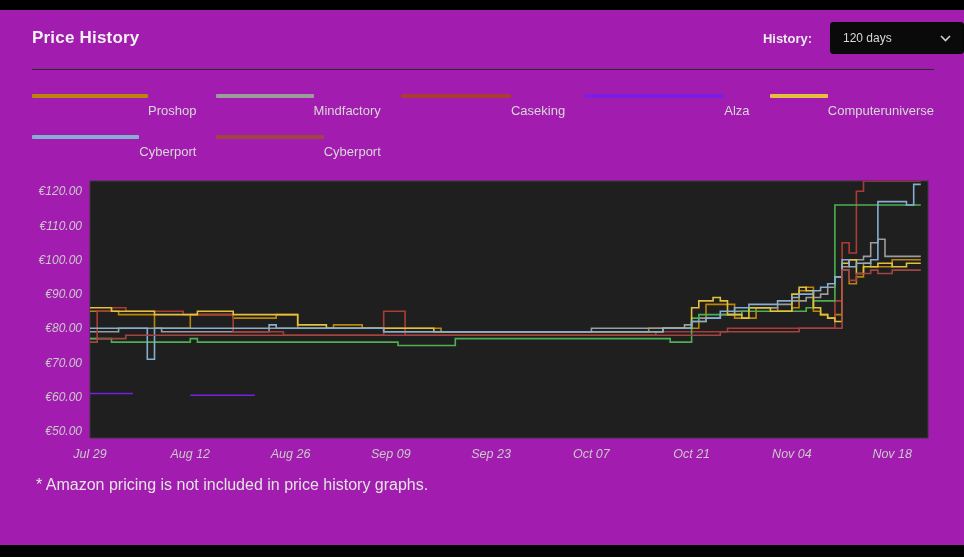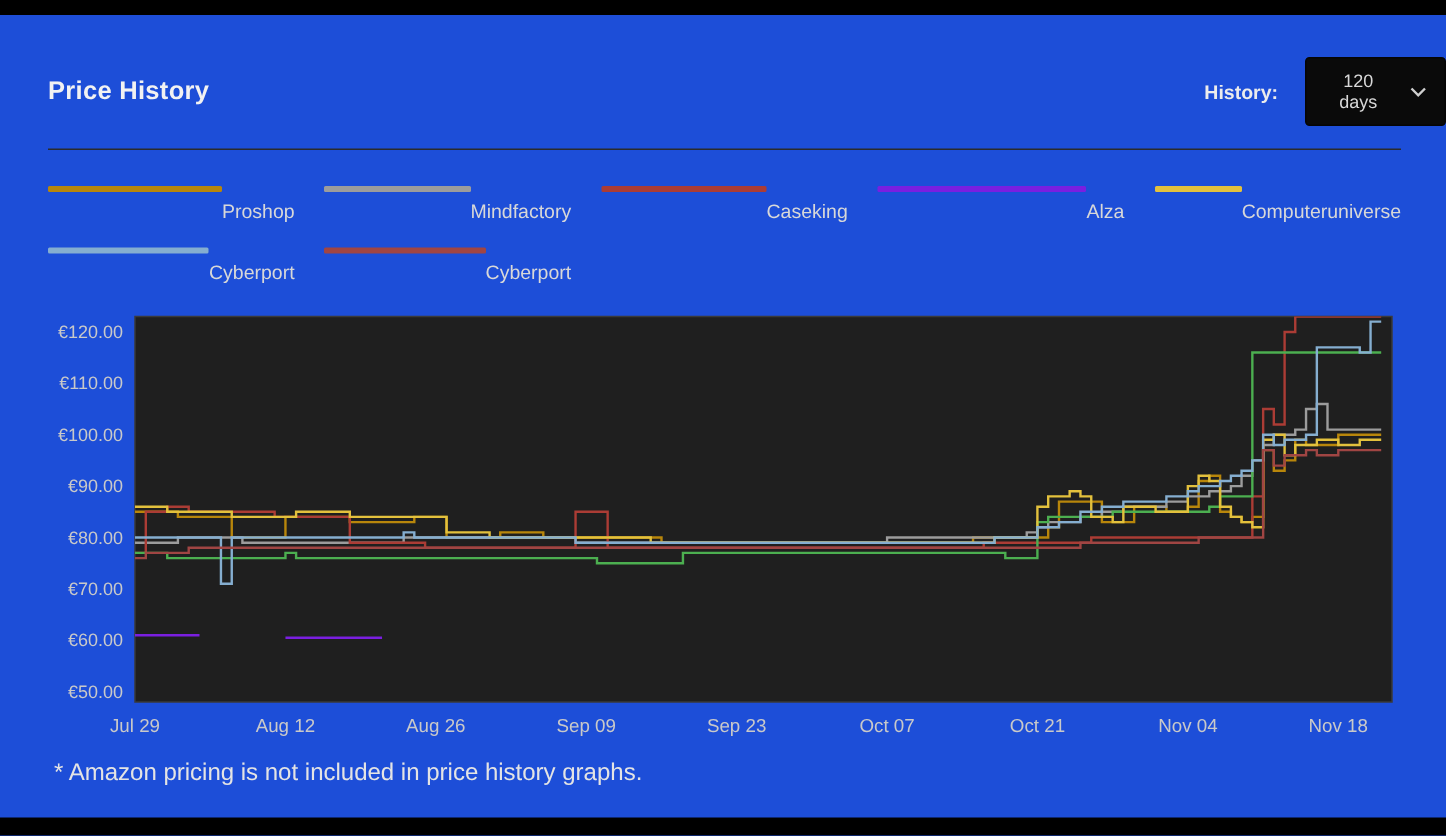--- a/index.html
+++ b/index.html
@@ -6,56 +6,56 @@
   body {
     width: 964px; height: 557px;
     background: #000;
     position: relative;
     overflow: hidden;
     font-family: "Liberation Sans", "DejaVu Sans", sans-serif;
   }
   .panel {
     position: absolute;
     top: 10px; left: 0; right: 0; bottom: 12px;
-    background: #1d4ed8;
+    background: #a21caf;
     box-sizing: border-box;
-    padding: 28px 30px 8px 32px;
+    padding: 12px 30px 8px 32px;
   }
   .header-row {
     display: flex; align-items: center; justify-content: space-between;
   }
   .page-title {
     margin: 0; font-size: 17px; font-weight: bold; color: #f2f2f2;
     letter-spacing: 0.2px;
   }
   .history-control { display: flex; align-items: center; gap: 18px; }
   .history-label { font-size: 13px; font-weight: bold; color: #ececec; }
   .history-select {
     display: flex; align-items: center; justify-content: space-between;
     gap: 12px;
     background: #0a0a0a; color: #d8d8d8;
     border: 1px solid #050505; border-radius: 3px;
     font-size: 12px; font-family: inherit;
     padding: 8px 12px;
-    width: 94px; box-sizing: border-box;
+    width: 134px; box-sizing: border-box;
     margin-right: -30px;
     cursor: pointer;
   }
   .chevron-down { width: 11px; height: 7px; flex: 0 0 auto; }
   .divider { border-bottom: 1px solid #2b2b2b; margin-top: 15px; }
   .legend {
     margin-top: 24px;
     display: grid;
     grid-template-columns: repeat(5, 1fr);
     column-gap: 20px; row-gap: 17px;
   }
   .legend-item { display: flex; flex-direction: row; cursor: pointer; }
   .legend-bar { display: block; height: 4px; width: 92%; border-radius: 1px; }
   .legend-label { margin-top: 9px; font-size: 13px; color: #d8d8d8; }
-  .chart-wrap { margin-top: 12px; }
+  .chart-wrap { margin-top: 12px; font-style: italic; }
   .footnote { margin: 6px 0 0 4px; font-size: 16px; color: #e4e4e4; }
 </style>
 </head>
 <body>
 
 <div class="panel">
 
   <div class="header-row">
     <h1 class="page-title">Price History</h1>
     <div class="history-control">

